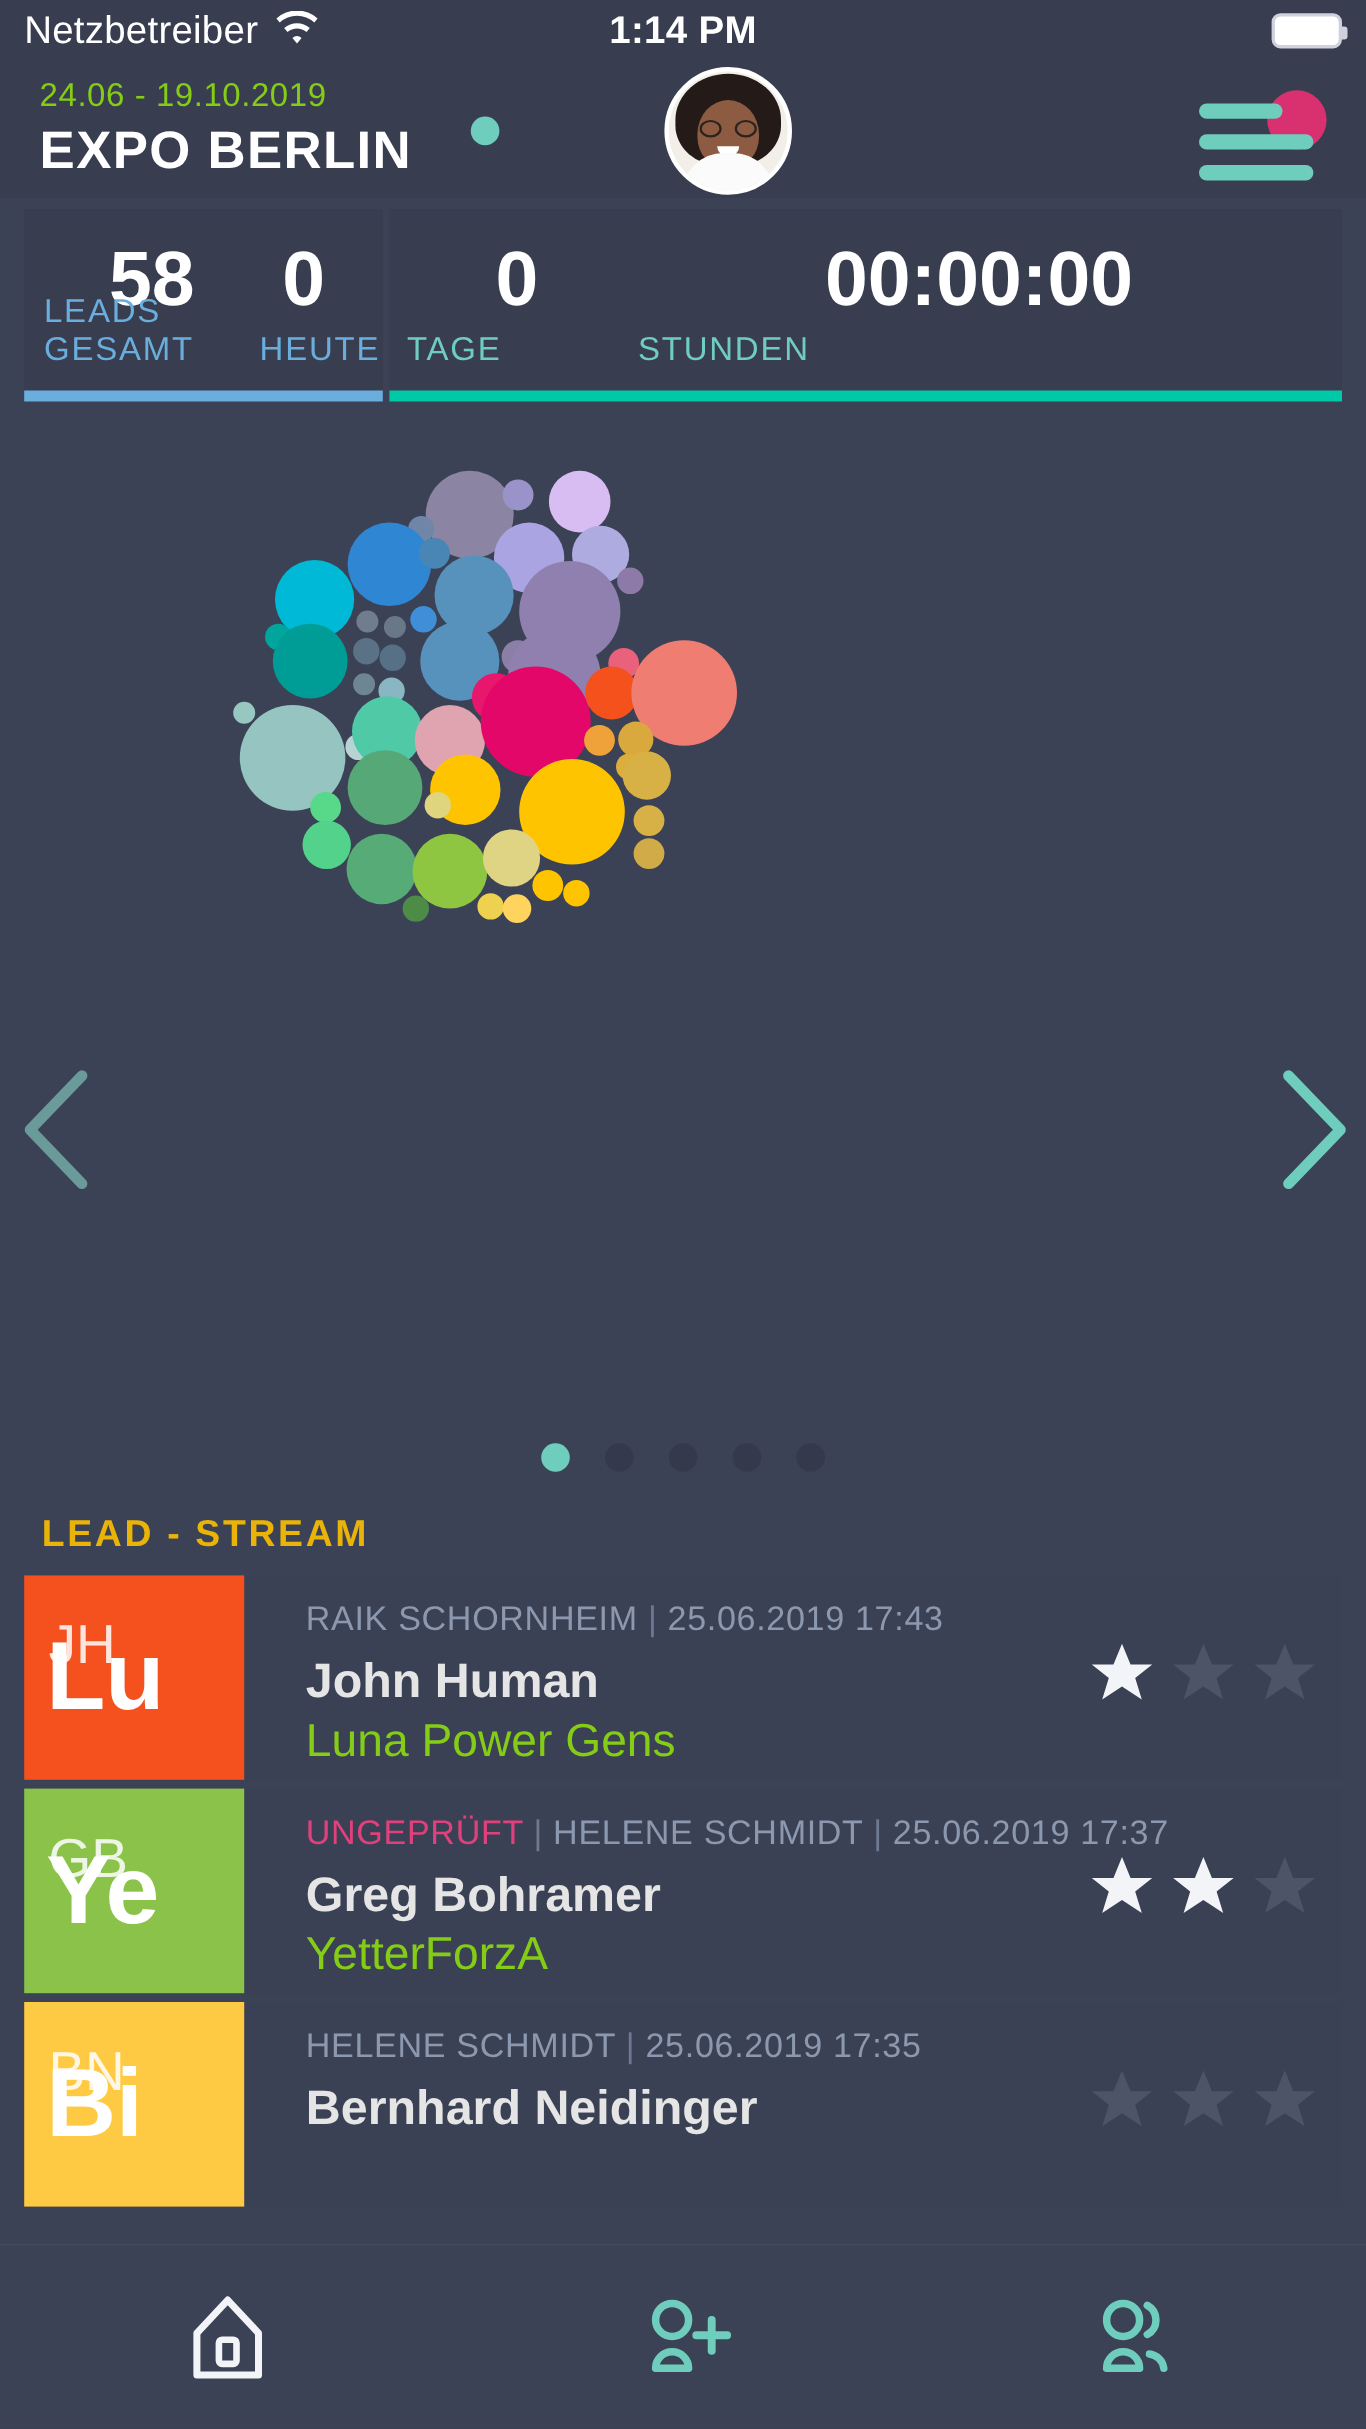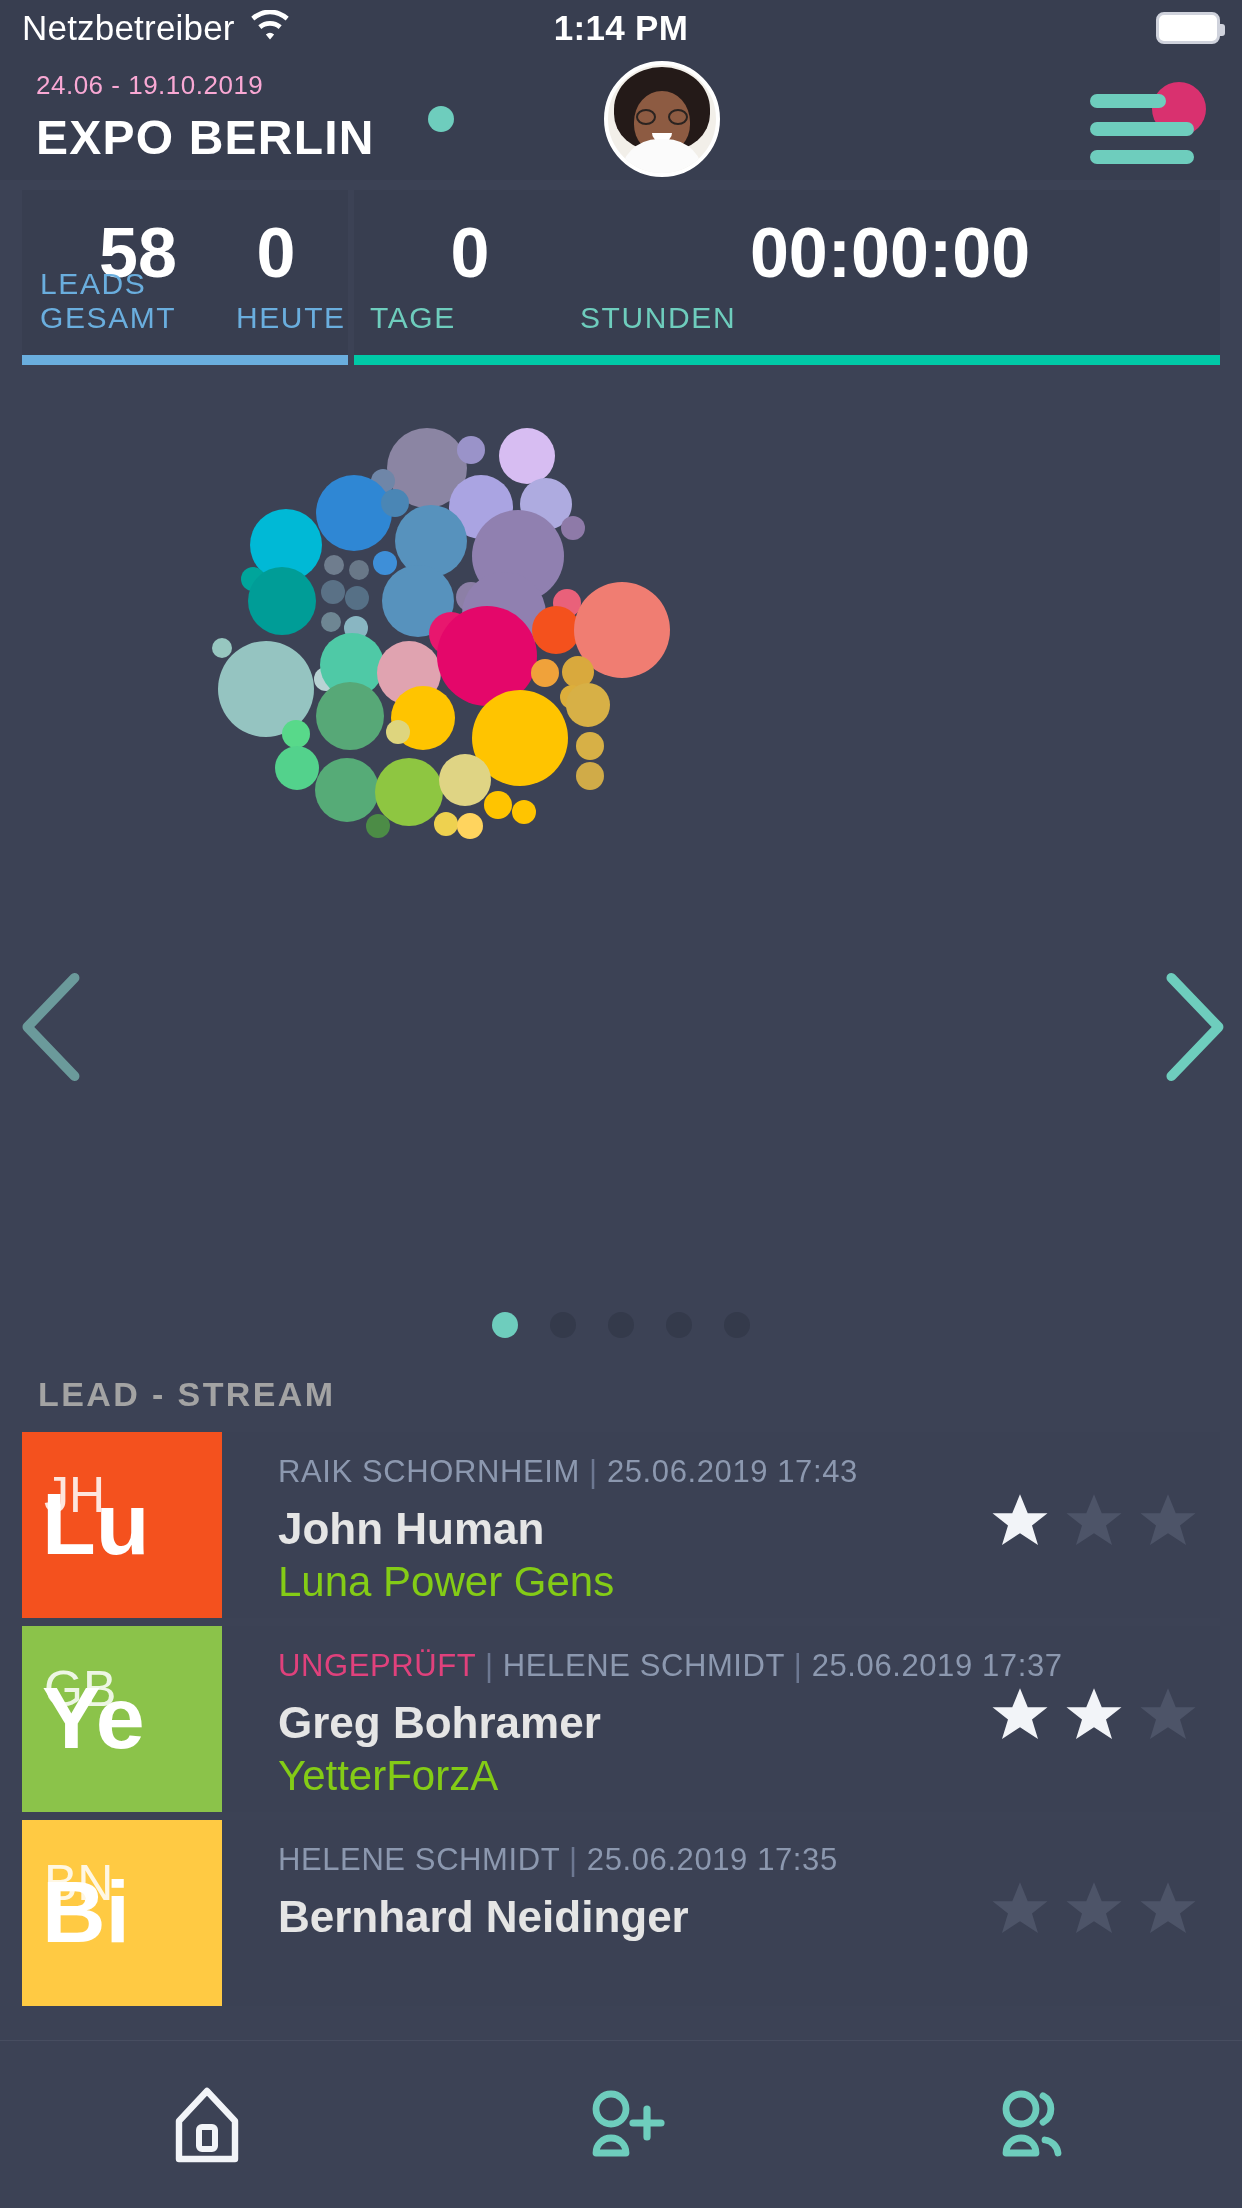--- a/index.html
+++ b/index.html
@@ -25,21 +25,21 @@
   .battery { width:64px; height:32px; border:3px solid #cfd2dc; border-radius:8px;
              position:relative; background:#fff; }
   .battery:after { content:""; position:absolute; right:-8px; top:9px; width:5px; height:12px;
                    background:#cfd2dc; border-radius:0 3px 3px 0; }
 
   
   .header {
     position:absolute; top:56px; left:0; width:1242px; height:124px;
     background:#383e50;
   }
-  .hdr-dates { position:absolute; left:36px; top:14px; color:#f9a8d4; font-size:26px; letter-spacing:0.5px; }
+  .hdr-dates { position:absolute; left:36px; top:14px; color:#84cc16; font-size:30px; letter-spacing:0.5px; }
   .hdr-title { position:absolute; left:36px; top:54px; color:#fff; font-size:48px;
                font-weight:bold; letter-spacing:1.2px; }
   .hdr-dot { position:absolute; left:428px; top:50px; width:26px; height:26px;
              border-radius:50%; background:#6ecdbd; }
 
   .avatar {
     position:absolute; left:604px; top:5px; width:116px; height:116px;
     border-radius:50%; overflow:hidden; background:#f2efe9;
     border:4px solid #ffffff;
   }
@@ -93,21 +93,21 @@
   .arrow.left { left:14px; }
   .arrow.right { right:14px; }
 
   
   .dots { position:absolute; top:1305px; left:0; width:1242px; height:40px;
           display:flex; justify-content:center; align-items:center; gap:32px; }
   .dot { width:26px; height:26px; border-radius:50%; background:#343a4b; }
   .dot.active { background:#6ecdbd; }
 
   
-  .ls-title { position:absolute; top:1375px; left:38px; color:#a3a3a3;
+  .ls-title { position:absolute; top:1375px; left:38px; color:#eab308;
               font-size:34px; font-weight:bold; letter-spacing:2.4px; }
 
   .leads { position:absolute; top:1432px; left:0; width:1242px; height:605px; overflow:hidden; }
   .lead { position:relative; width:1242px; height:186px; margin-bottom:8px; }
   .lead-body { position:absolute; left:22px; top:0; width:1198px; height:186px; background:#3b4154; }
   .tile { position:absolute; left:22px; top:0; width:200px; height:186px; }
   .tile-init { position:absolute; left:22px; top:16px; color:#ffffff; font-size:50px; opacity:0.85;margin-top:18px; }
   .tile-abbr { position:absolute; left:20px; top:48px; color:#fff; font-size:88px; font-weight:bold; line-height:1; }
   .lead-meta { position:absolute; left:278px; top:22px; font-size:31px; letter-spacing:0.6px; color:#8c98af; }
   .lead-meta .flag { color:#e0417c; }

